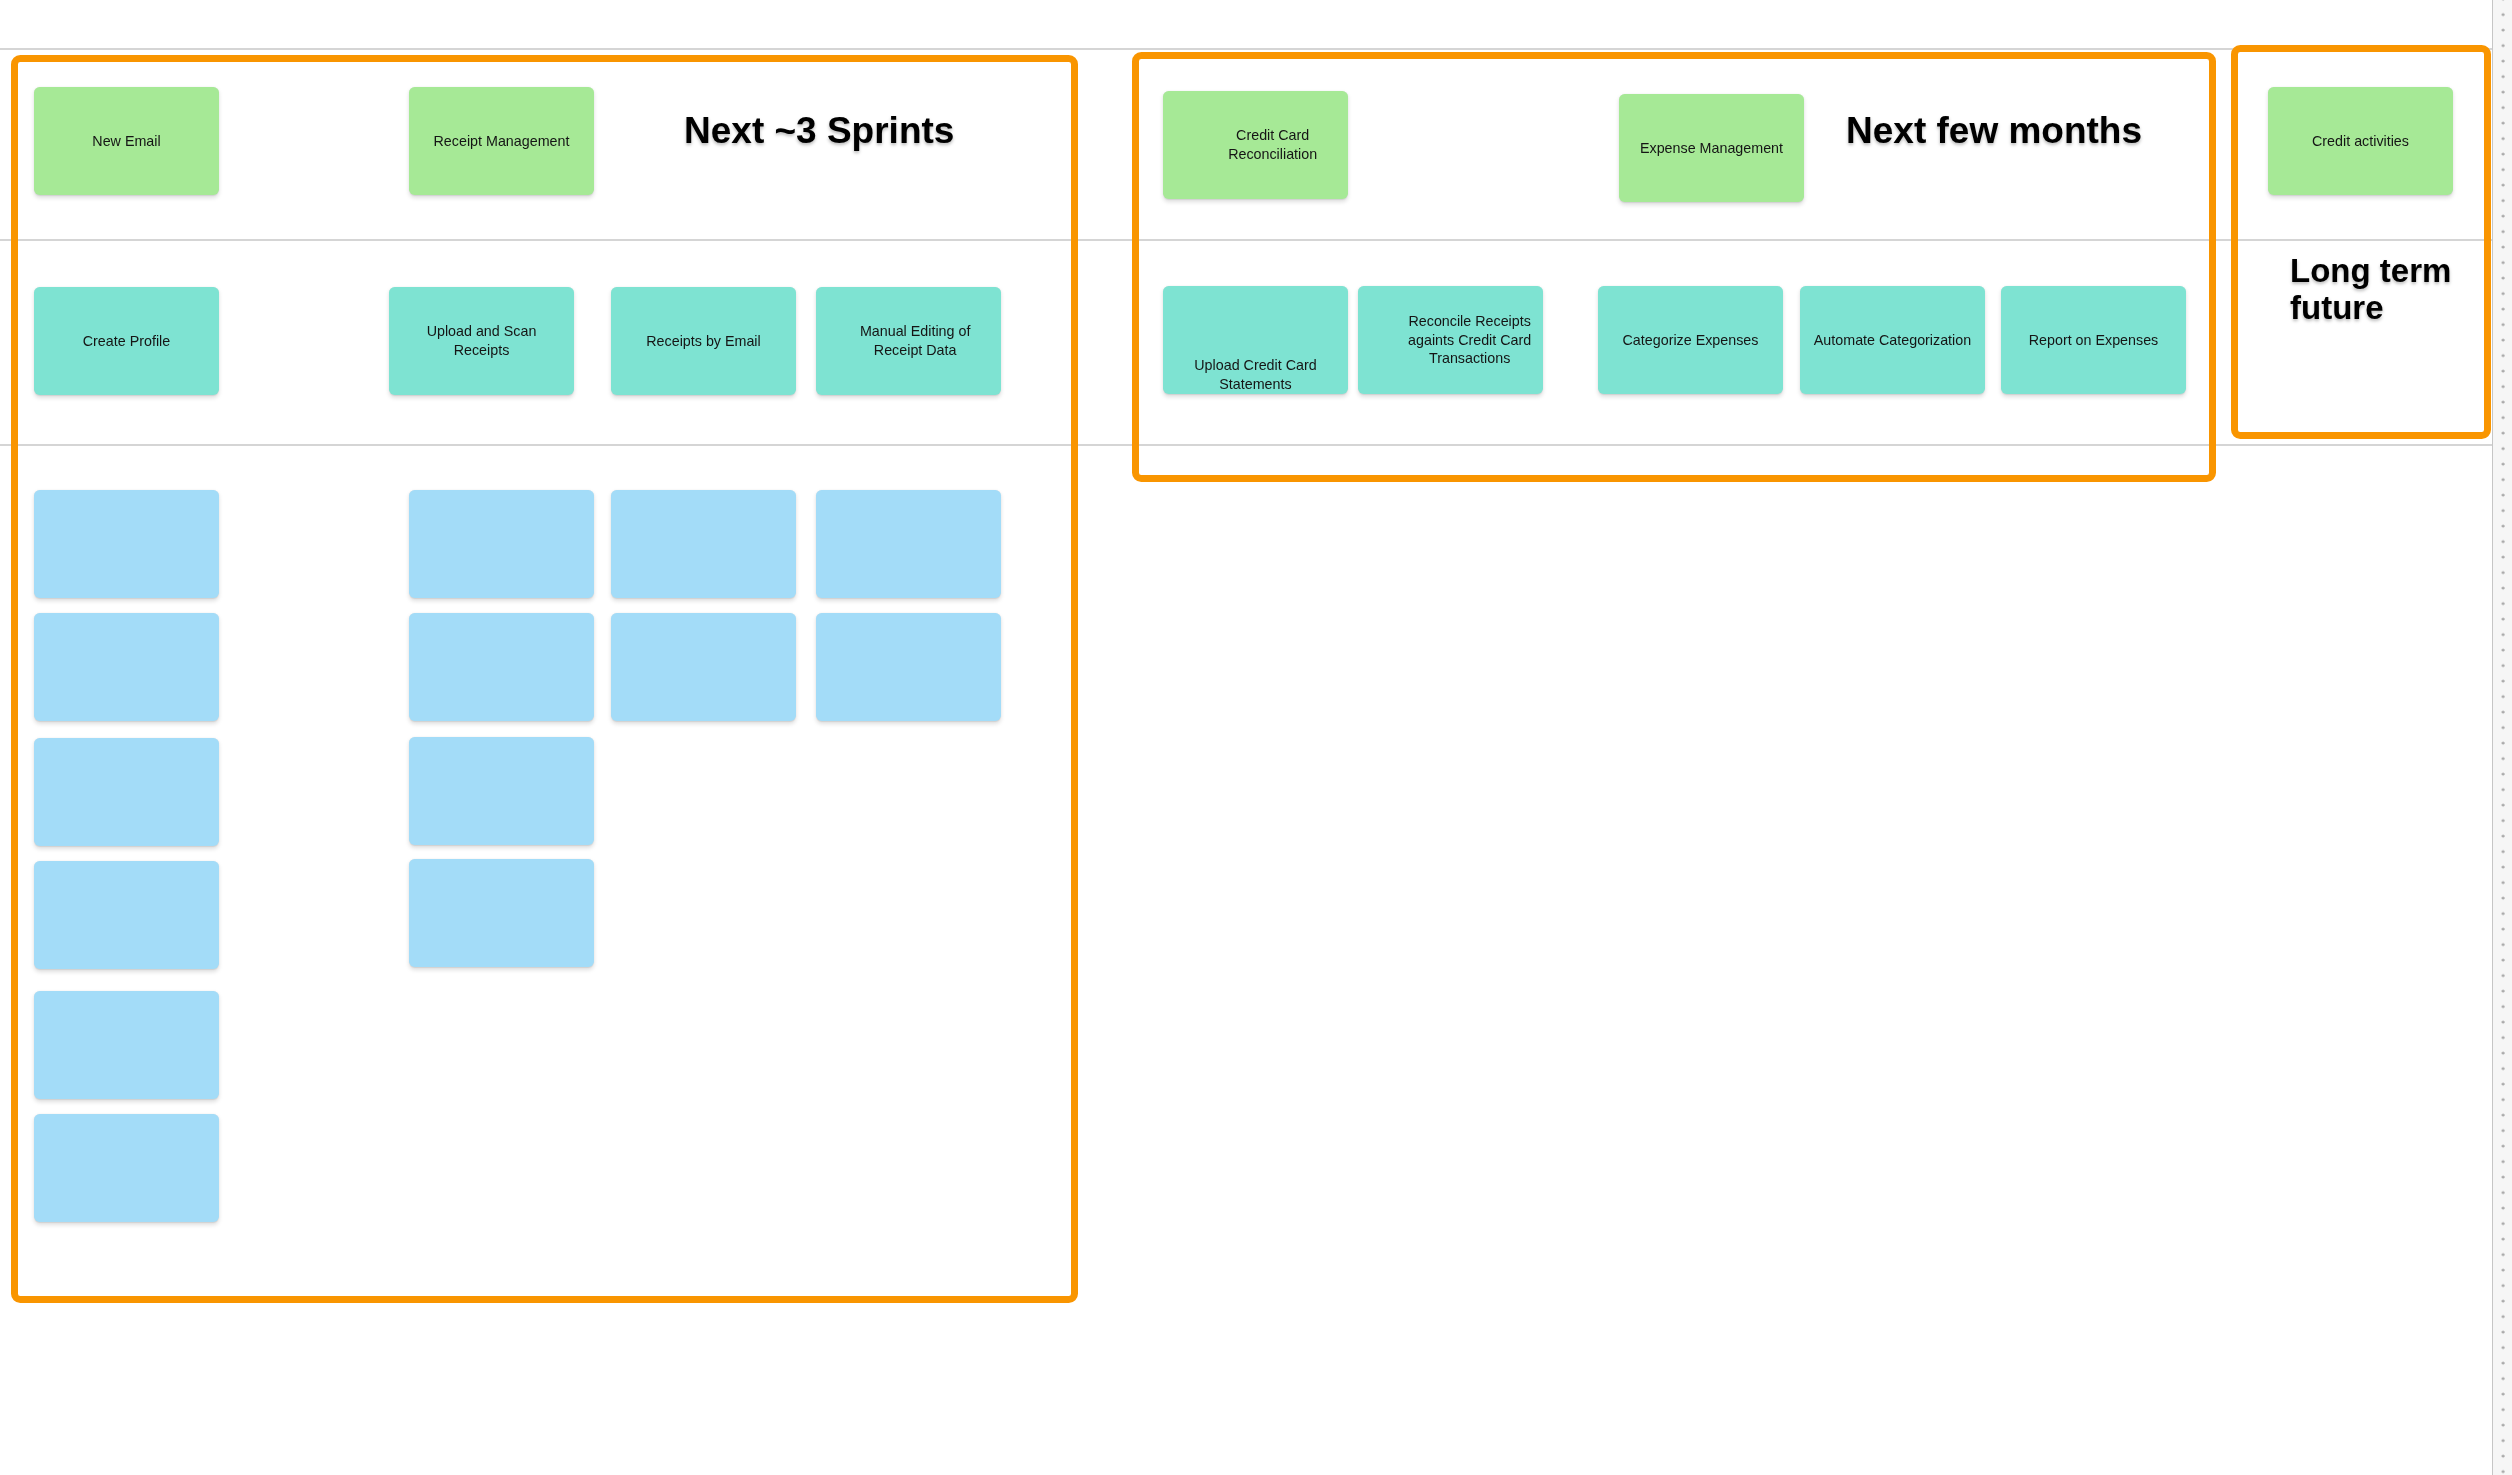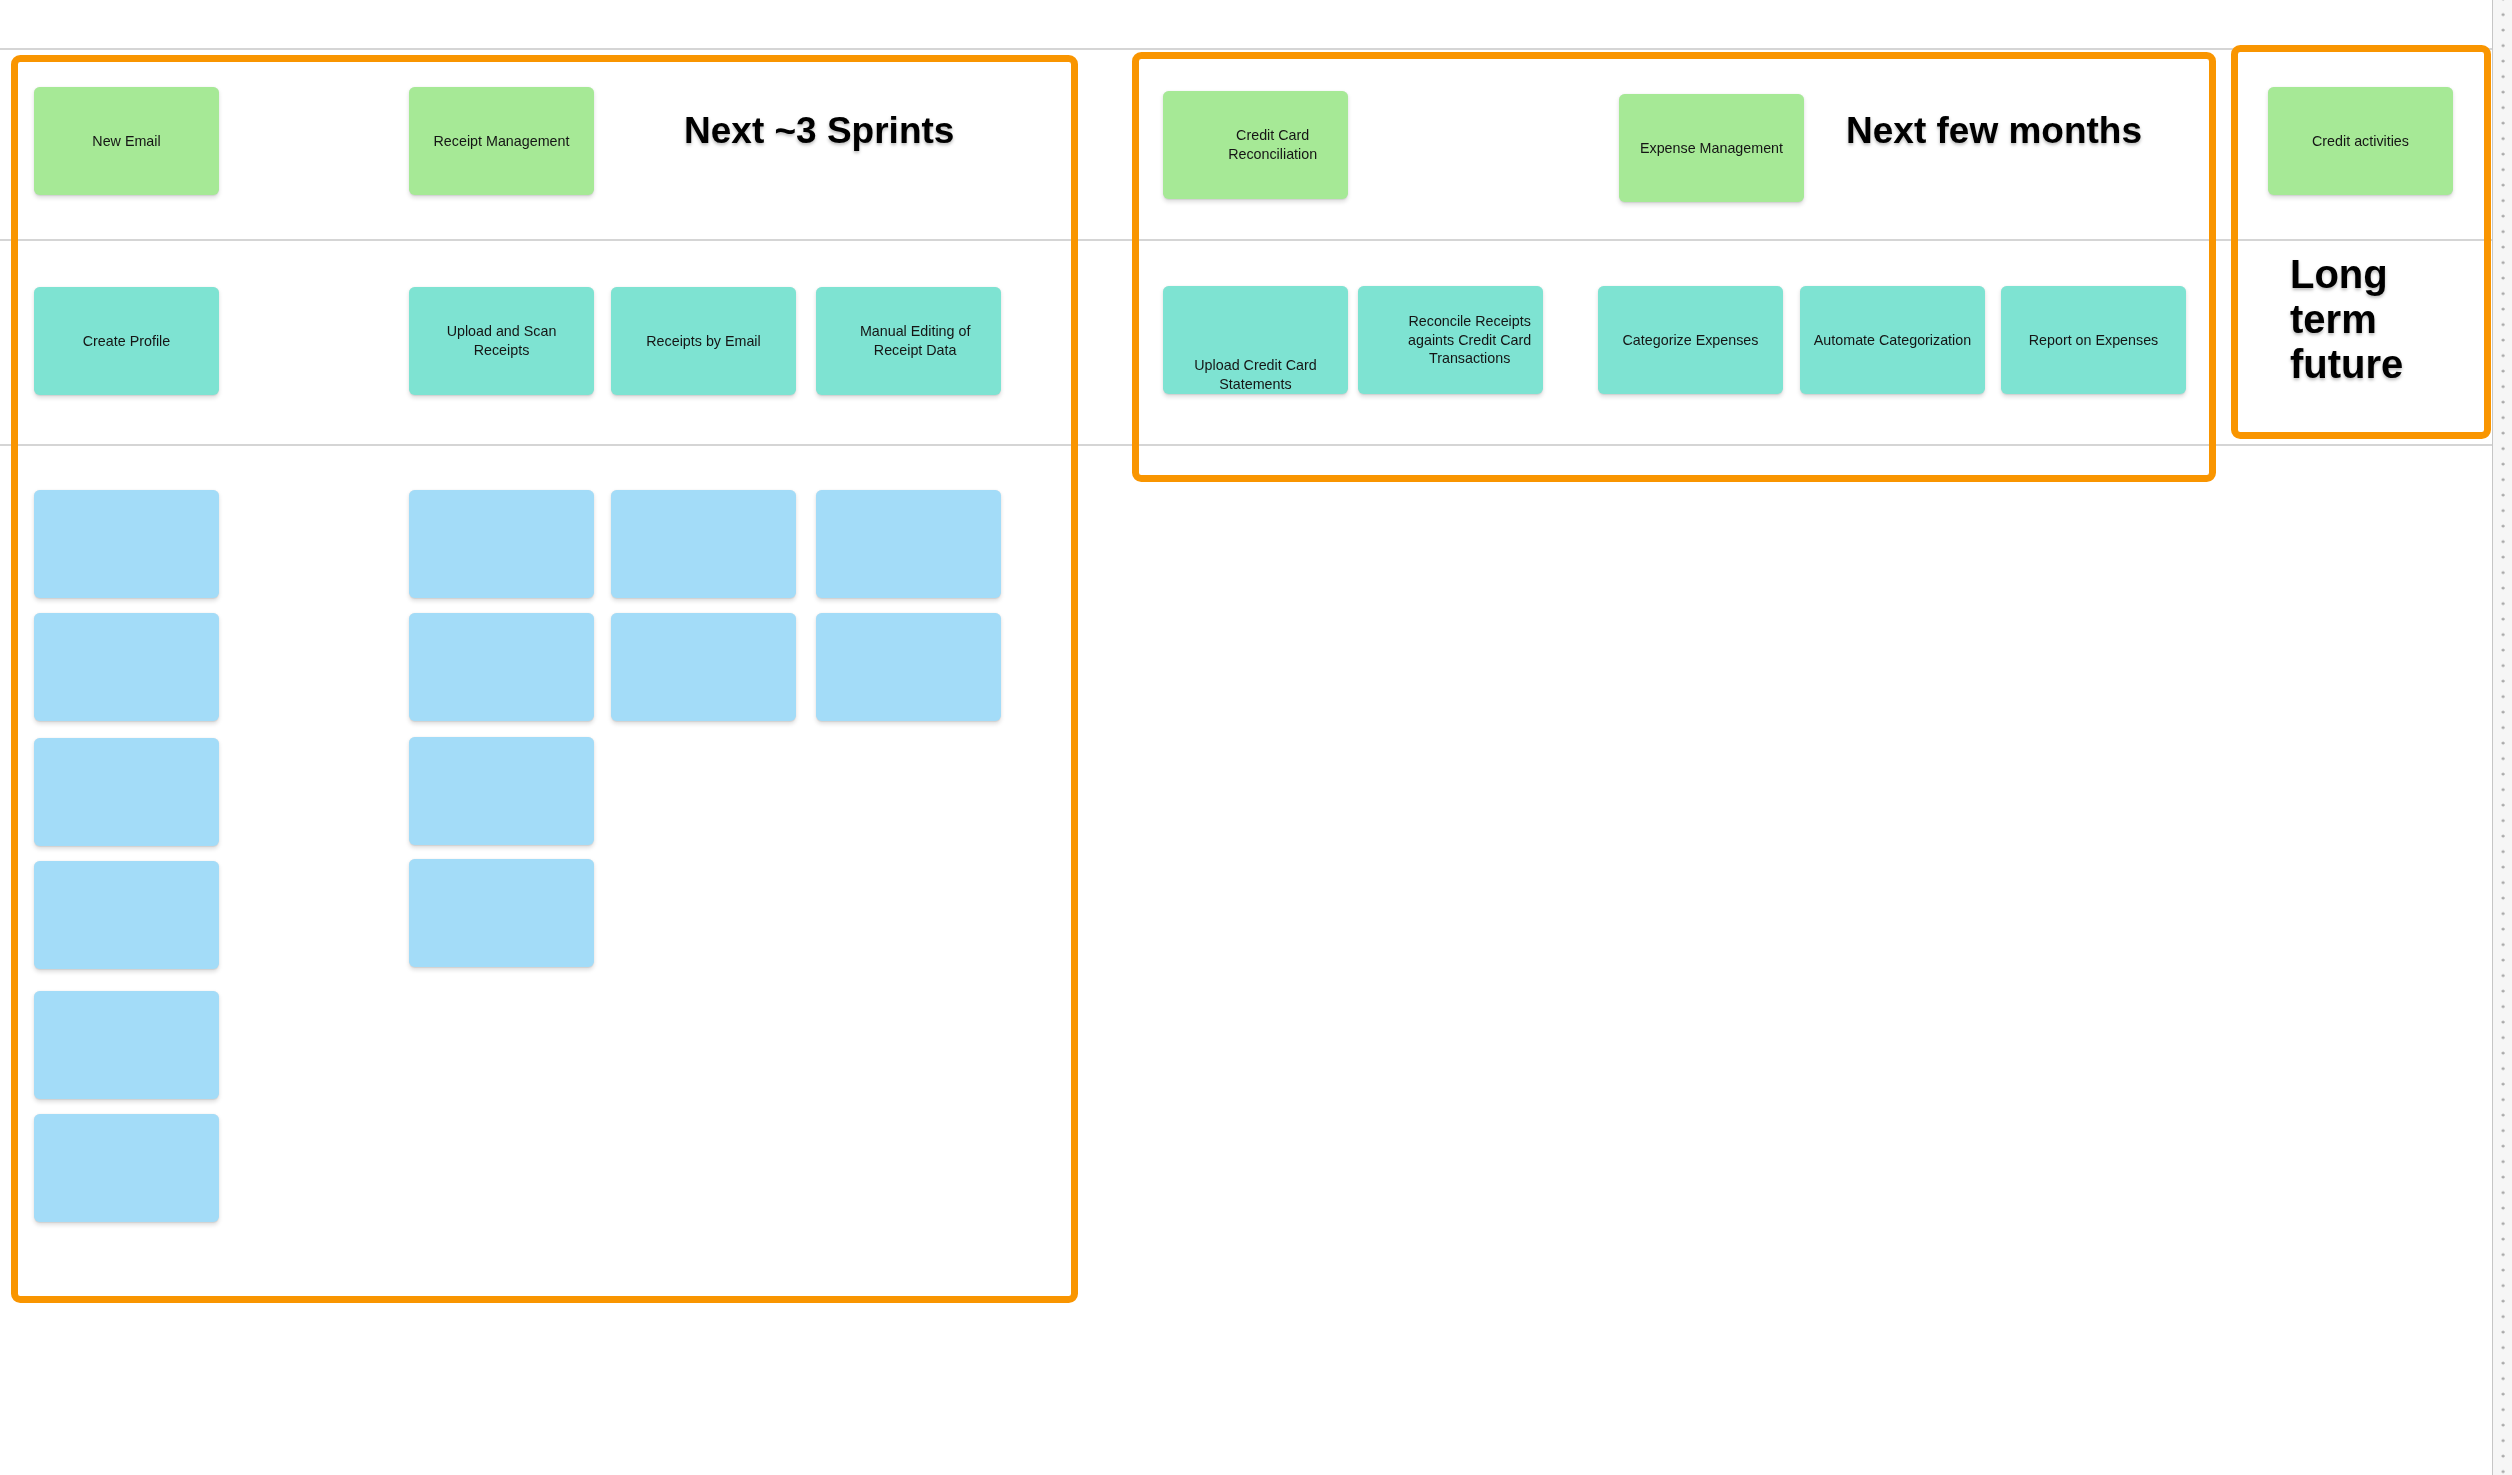--- a/index.html
+++ b/index.html
@@ -71,21 +71,21 @@
     color: #000000;
     font-weight: bold;
     text-shadow: 0 2.3px 3.4px rgba(0,0,0,0.28);
     z-index: 4;
     white-space: nowrap;
   }
   #title-next-3-sprints  { left: 684px; top: 112px; font-size: 37px; line-height: 1; }
   #title-next-few-months { left: 1846px; top: 112px; font-size: 37px; line-height: 1; }
   #title-long-term-future{
     left: 2290px; top: 252px;
-    font-size: 40px; line-height: 1.13;
+    font-size: 33px; line-height: 1.13;
     width: 189px; white-space: normal;
   }
 
   
   .note {
     position: absolute;
     width: 185px;
     height: 108px;
     border-radius: 5.7px;
     box-shadow: 0 2.9px 4.6px rgba(0,0,0,0.13), 0 0.6px 1.1px rgba(0,0,0,0.08);
@@ -136,21 +136,21 @@
       </div>
       <div class="note green" style="left: 1607px; top: 94px; margin-left: 12px;">
         <span>Expense Management</span>
       </div>
       <div class="note green" style="left: 2268px; top: 87px;">
         <span>Credit activities</span>
       </div>
       <div class="note teal" style="left: 34px; top: 287px;">
         <span>Create Profile</span>
       </div>
-      <div class="note teal" style="left: 409px; top: 287px;">
+      <div class="note teal" style="left: 389px; top: 287px;">
         <span>Upload and Scan Receipts</span>
       </div>
       <div class="note teal" style="left: 611px; top: 287px;">
         <span>Receipts by Email</span>
       </div>
       <div class="note teal" style="left: 816px; top: 287px; padding-left: 23px;">
         <span>Manual Editing of Receipt Data</span>
       </div>
       <div class="note teal" style="left: 1163px; top: 286px; align-items: flex-end;">
         <span>Upload Credit Card Statements</span>

